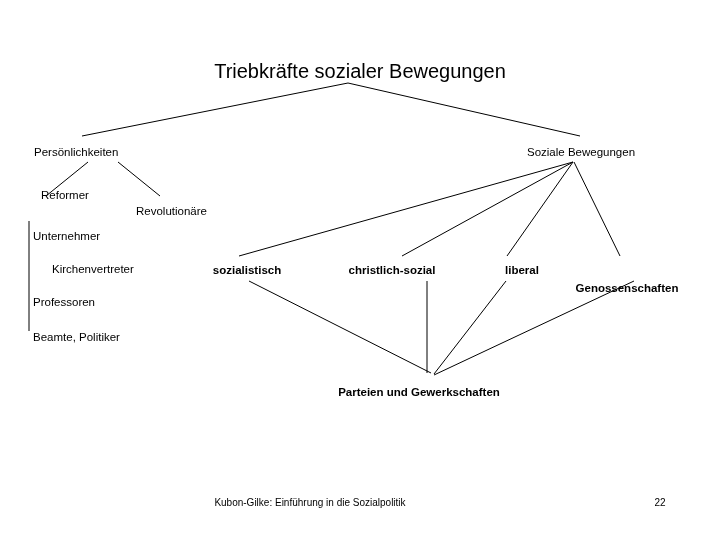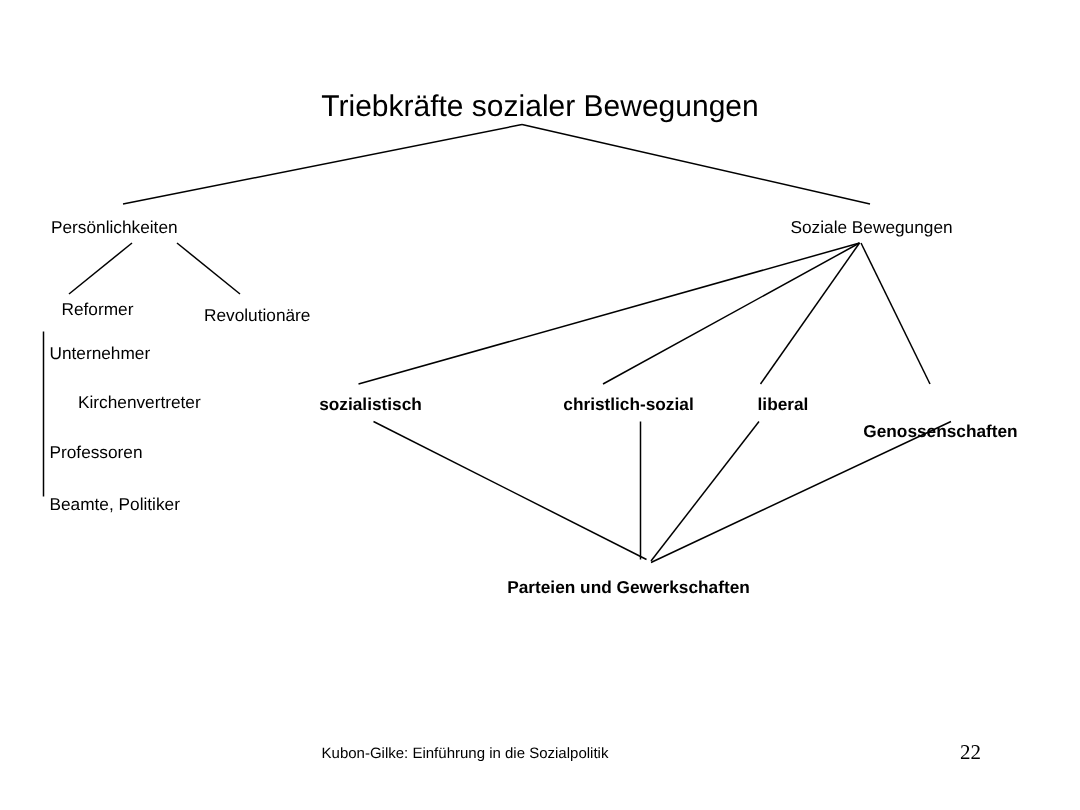--- a/index.html
+++ b/index.html
@@ -69,25 +69,24 @@
     text-align: center;
     font-size: 10px;
     line-height: 13px;
     white-space: nowrap;
   }
   #page-number {
     position: absolute;
     left: 640px;
     top: 496px;
     width: 40px;
-    text-align: left;
-    font-size: 14px;
+    text-align: center;
+    font-size: 10px;
     line-height: 13px;
     white-space: nowrap;
-    font-family: Liberation Serif, serif;
   }
 </style>
 </head>
 <body>
 
 <div id="slide">
 
   <svg id="edges" viewBox="0 0 720 540" width="720" height="540" xmlns="http://www.w3.org/2000/svg">
     <g stroke="#000000" stroke-width="1" fill="none" shape-rendering="geometricPrecision">
 
@@ -110,35 +109,35 @@
       <path d="M 634 281 L 434 375"></path>
     </g>
   </svg>
 
   <div id="title">Triebkräfte sozialer Bewegungen</div>
 
   <div class="node" style="left:34px; top:145px;">Persönlichkeiten</div>
 
   <div class="node" style="left:503px; top:145px;margin-left:24px;">Soziale Bewegungen</div>
 
-  <div class="node" style="left:21px; top:200px;padding-left:20px;">Reformer</div>
+  <div class="node" style="left:21px; top:188px;padding-left:20px;">Reformer</div>
 
   <div class="node" style="left:136px; top:204px;">Revolutionäre</div>
 
   <div class="node" style="left:33px; top:229px;">Unternehmer</div>
 
   <div class="node" style="left:19px; top:262px;padding-left:33px;">Kirchenvertreter</div>
 
   <div class="node" style="left:33px; top:295px;">Professoren</div>
 
   <div class="node" style="left:33px; top:330px;">Beamte, Politiker</div>
 
   <div class="node center" style="left:247px; top:263px;">sozialistisch</div>
 
-  <div class="node center" style="left:419px; top:263px;">christlich-sozial</div>
+  <div class="node center" style="left:392px; top:263px;">christlich-sozial</div>
 
   <div class="node center" style="left:502px; top:263px;padding-left:40px;">liberal</div>
 
   <div class="node center" style="left:627px; top:263px;margin-top:18px;">Genossenschaften</div>
 
   <div class="node center" style="left:419px; top:385px;">Parteien und Gewerkschaften</div>
 
 
   <div id="footer-text">Kubon-Gilke: Einführung in die Sozialpolitik</div>
 

